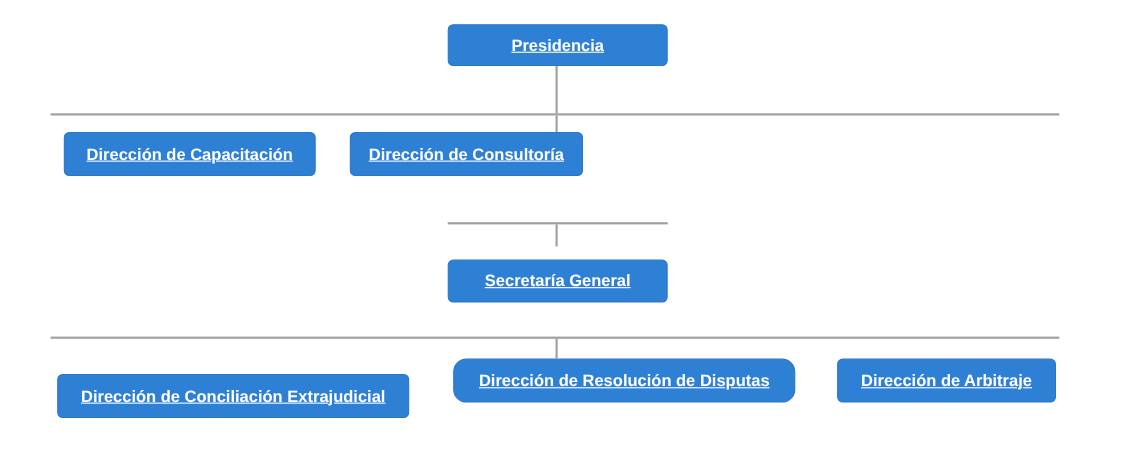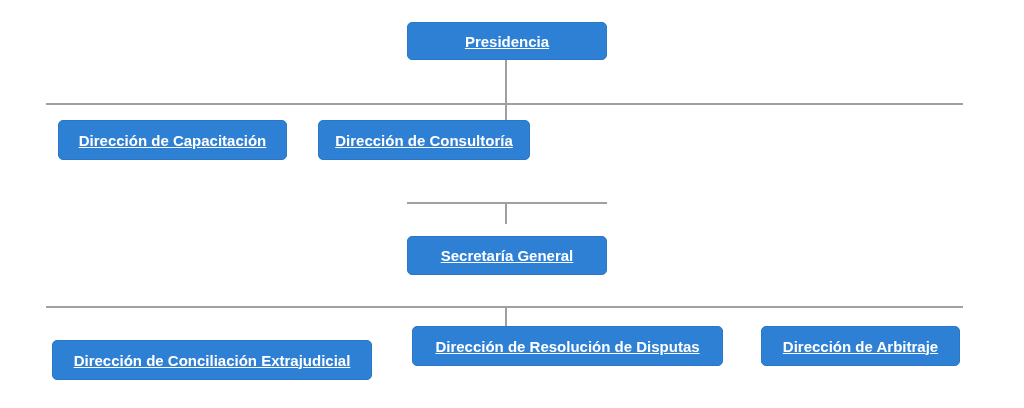--- a/index.html
+++ b/index.html
@@ -41,21 +41,21 @@
     position:absolute;
     background:var(--line);
   }
   
   .n-presidencia {left:407px; top:22px;  width:200px; height:38px;}
   .n-capacitacion{left:58px;  top:120px; width:229px; height:40px;}
   .n-consultoria {left:318px; top:120px; width:212px; height:40px;text-align:right;}
   .n-consejo     {left:580px; top:120px; width:383px; height:41px;}
   .n-secretaria  {left:407px; top:224px; width:200px; height:39px;margin-top:12px;}
   .n-conciliacion{left:52px;  top:340px; width:320px; height:40px;}
-  .n-resolucion  {left:412px; top:326px; width:311px; height:40px;}
+  .n-resolucion  {left:412px; top:326px; width:311px; height:40px;border-radius:12px;}
   .n-arbitraje   {left:761px; top:326px; width:199px; height:40px;}
   
   .c-v-presidencia {left:505px; top:60px;  width:2px;   height:43px;}
   .c-h-top         {left:46px;  top:103px; width:917px; height:2px;}
   .c-v-consultoria {left:505px; top:105px; width:2px;   height:15px;}
   .c-h-secretaria  {left:407px; top:202px; width:200px; height:2px;}
   .c-v-secretaria  {left:505px; top:204px; width:2px;   height:20px;}
   .c-h-bottom      {left:46px;  top:306px; width:917px; height:2px;}
   .c-v-resolucion  {left:505px; top:308px; width:2px;   height:18px;}
 </style>

